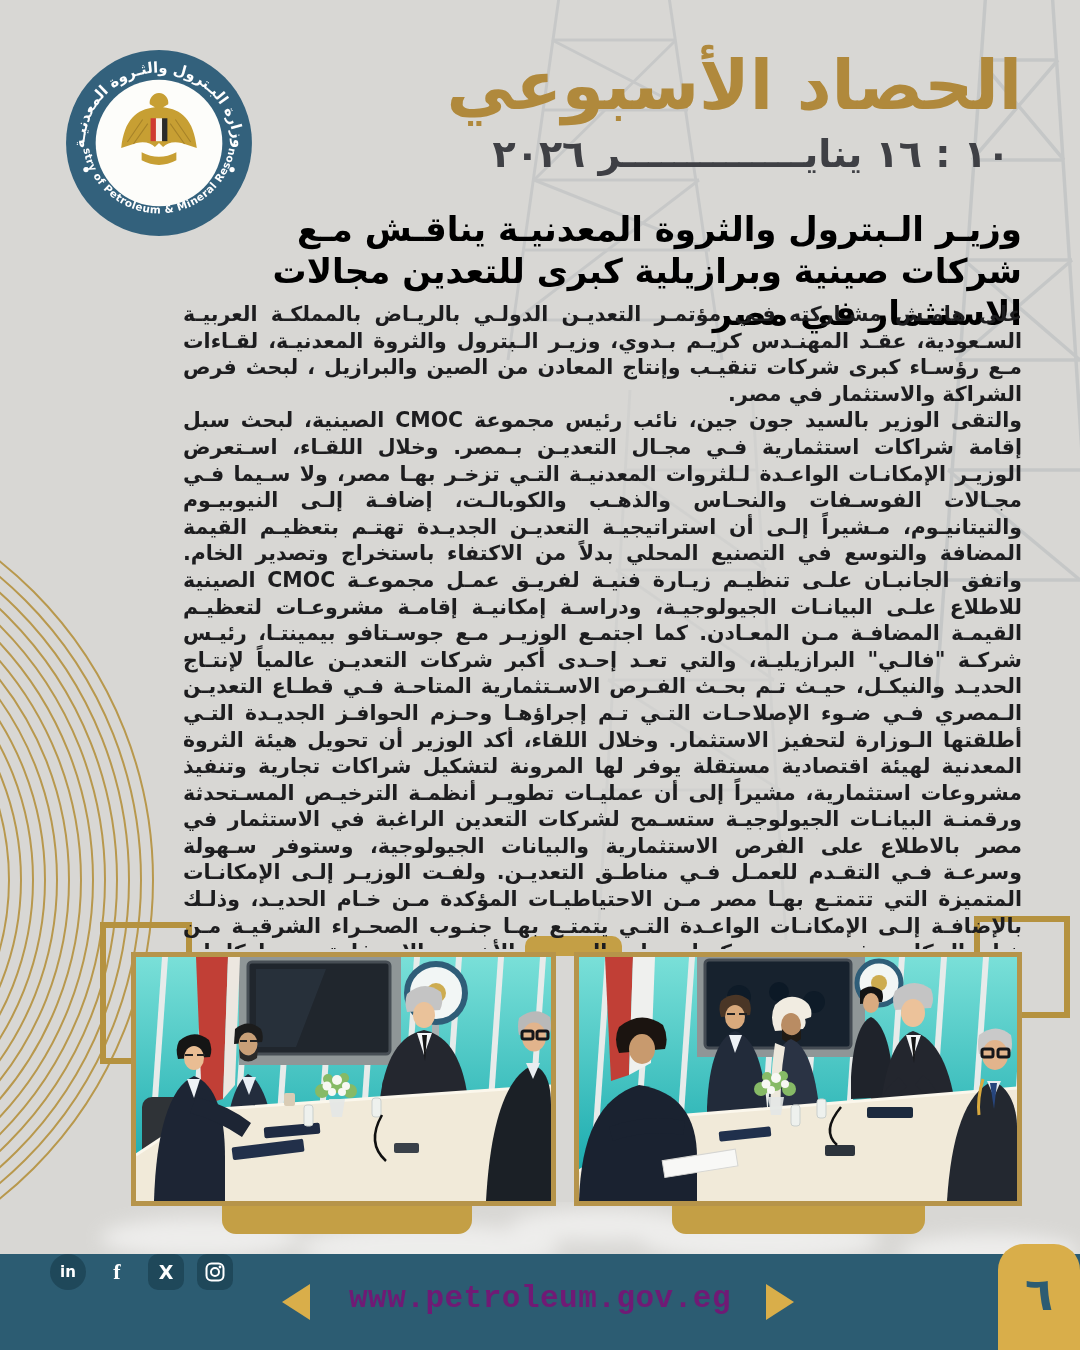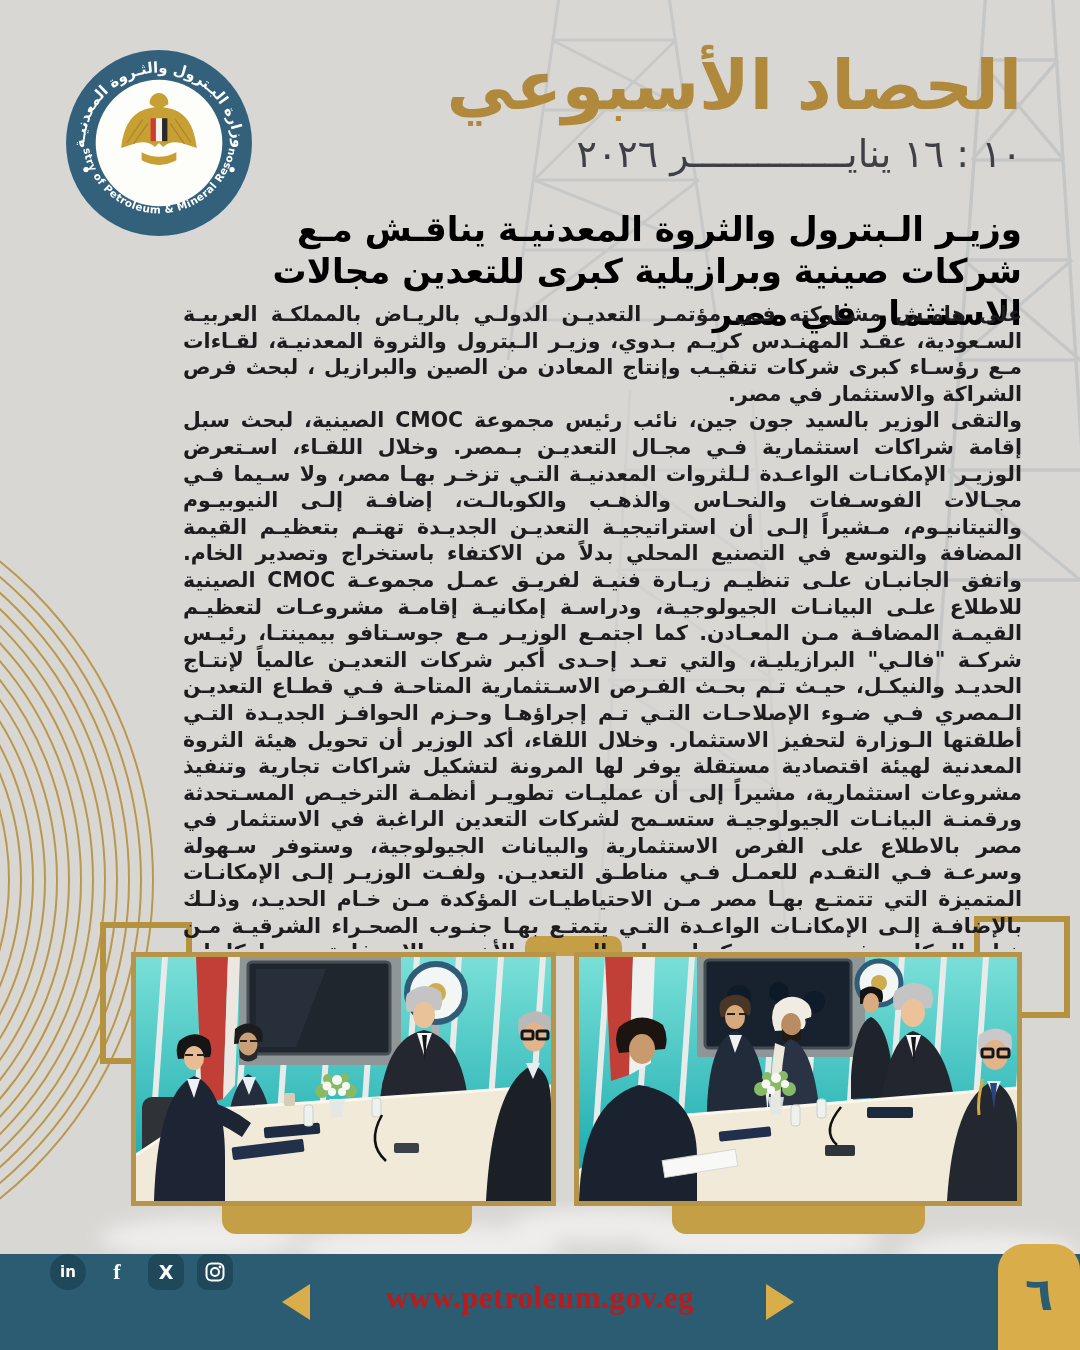--- a/index.html
+++ b/index.html
@@ -5,21 +5,21 @@
   html,body{margin:0;padding:0;}
   #canvas{position:relative;width:1080px;height:1350px;overflow:hidden;
           background:#d8d7d4;font-family:"DejaVu Sans",sans-serif;}
   .abs{position:absolute;}
   svg{display:block;}
 
   
   .logo{left:64px;top:48px;width:190px;height:190px;z-index:2;}
   .page-title{right:58px;top:46px;color:#b0893c;font-size:68px;font-weight:800;
               direction:rtl;z-index:2;}
-  .issue-date{right:58px;top:132px;color:#3f4045;font-size:38px;font-weight:400;
+  .issue-date{right:70px;top:132px;color:#3f4045;font-size:38px;font-weight:700;
               direction:rtl;z-index:2;}
   .headline{right:58px;left:210px;top:208px;color:#000000;font-size:34px;font-weight:700;
             direction:rtl;text-align:right;line-height:1.24;z-index:2;}
   .bodytext{right:58px;left:183px;top:301px;max-height:648px;overflow:hidden;
             color:#1d1d1f;font-size:20.5px;font-weight:700;direction:rtl;
             text-align:justify;line-height:26.6px;z-index:2;}
   .bodytext p{margin:0;}
 
   
   .gold-sq1{left:100px;top:922px;width:80px;height:130px;border:6px solid #b5923f;z-index:1;}
@@ -43,22 +43,22 @@
   .sicon.round{border-radius:50%;}
   .g-in{font-size:15px;font-weight:800;}
   .g-f{font-size:22px;font-weight:800;font-family:"Liberation Serif",serif;}
   .g-x{font-size:19px;font-weight:800;}
   .arr{top:1284px;width:0;height:0;z-index:4;}
   .arr-l{left:282px;border-top:18px solid transparent;border-bottom:18px solid transparent;
          border-right:28px solid #d9ae4a;}
   .arr-r{left:766px;border-top:18px solid transparent;border-bottom:18px solid transparent;
          border-left:28px solid #d9ae4a;}
   .footer-url{left:320px;top:1254px;width:440px;height:88px;display:flex;align-items:center;
-              justify-content:center;color:#b91c1c;font-size:31px;font-weight:700;
-              font-family:Liberation Serif, serif;letter-spacing:.5px;z-index:4;}
+              justify-content:center;color:#701a75;font-size:31px;font-weight:700;
+              font-family:Liberation Mono, monospace;letter-spacing:.5px;z-index:4;}
   .page-badge{left:998px;top:1244px;width:82px;height:106px;background:#d9ae4a;
               border-radius:26px 26px 0 0;z-index:4;display:flex;align-items:center;
               justify-content:center;}
   .page-badge span{color:#2c5c72;font-size:46px;font-weight:800;margin-top:-6px;}
 </style>
 </head>
 <body>
 
 <div id="canvas">
 

